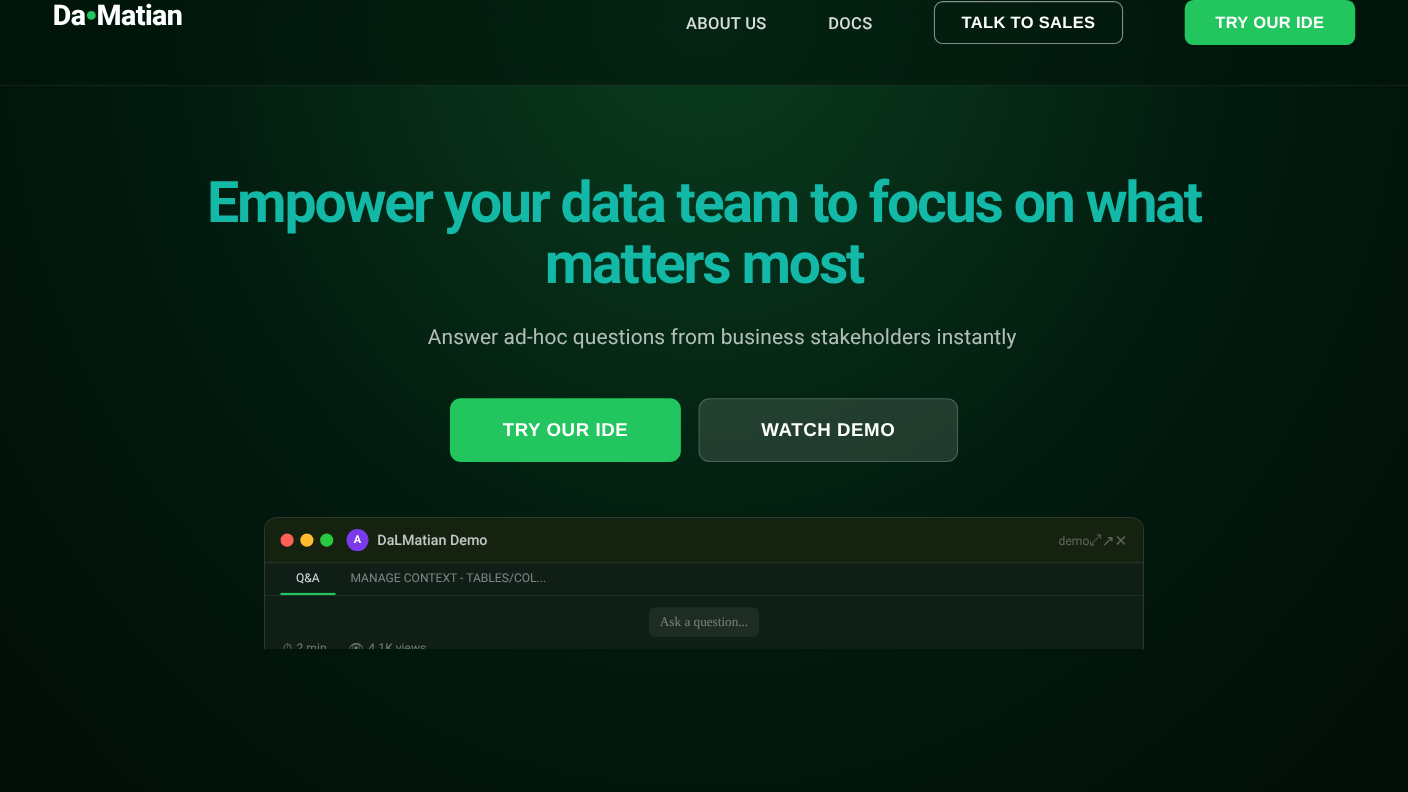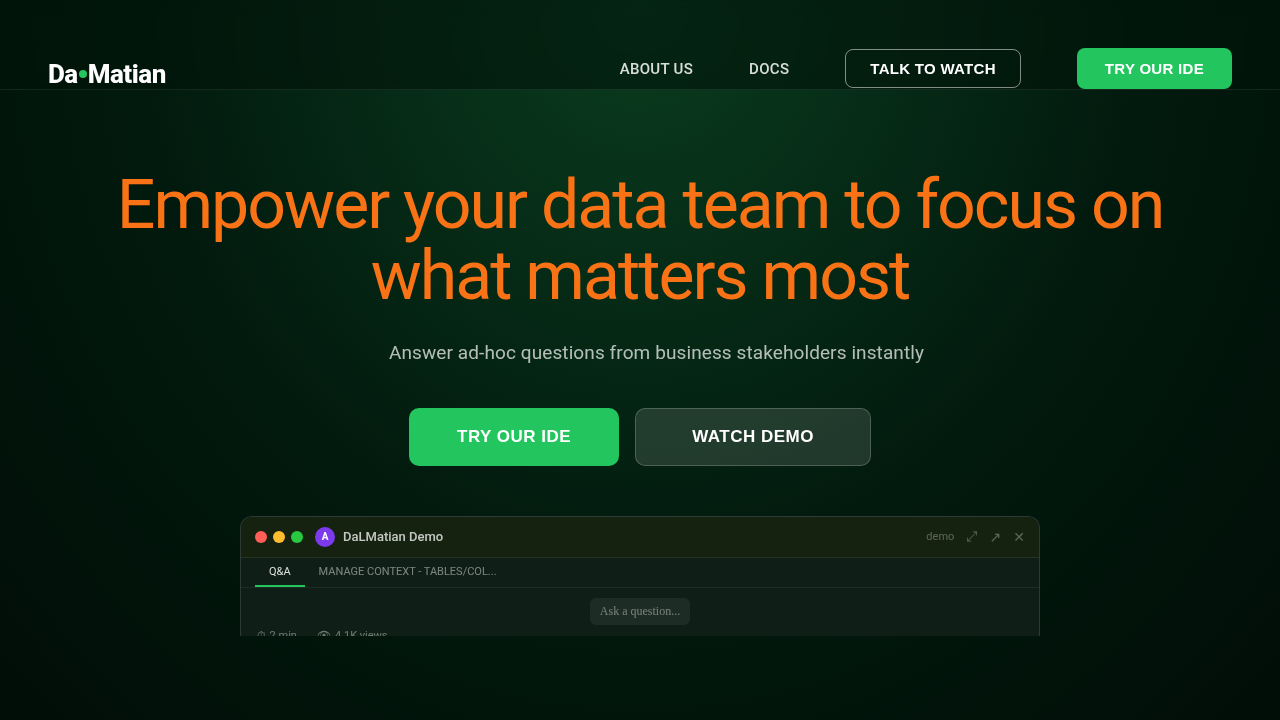--- a/index.html
+++ b/index.html
@@ -31,24 +31,24 @@
     .page-wrapper {
       position: relative;
       z-index: 1;
       width: 100%;
       height: 100%;
     }
 
     
     nav {
       display: flex;
-      align-items: flex-end;
+      align-items: flex-start;
       justify-content: space-between;
       padding: 0 48px;
-      height: 90px;
+      height: 78px;
       border-bottom: 1px solid rgba(255,255,255,0.08);
       background: rgba(2, 20, 10, 0.6);
       backdrop-filter: blur(8px);
     }
 
     .logo {
       font-size: 26px;
       font-weight: 800;
       color: white;
       letter-spacing: -0.5px;
@@ -108,26 +108,26 @@
     
     .hero {
       display: flex;
       flex-direction: column;
       align-items: center;
       text-align: center;
       padding-top: 80px;
     }
 
     .hero-title {
-      font-size: 68px;
-      font-weight: 400;
+      font-size: 52px;
+      font-weight: 700;
       line-height: 1.05;
       letter-spacing: -2px;
       max-width: 1050px;
-      color: #f97316;
+      color: #14b8a6;
     }
 
     .hero-subtitle {
       margin-top: 28px;
       font-size: 19px;
       color: rgba(255,255,255,0.7);
       font-weight: 400;
       letter-spacing: 0.1px;
       margin-left: 33px;
     }
@@ -278,21 +278,21 @@
 
 <div class="page-wrapper">
 
   <nav>
     <div class="logo">
       Da<span class="dot"></span>Matian
     </div>
     <div class="nav-links">
       <a class="nav-link">ABOUT US</a>
       <a class="nav-link">DOCS</a>
-      <button class="nav-btn-outline">TALK TO WATCH</button>
+      <button class="nav-btn-outline">TALK TO SALES</button>
       <button class="nav-btn-green">TRY OUR IDE</button>
     </div>
   </nav>
 
   <section class="hero">
     <h1 class="hero-title">Empower your data team to focus on what matters most</h1>
     <p class="hero-subtitle">Answer ad-hoc questions from business stakeholders instantly</p>
     <div class="hero-buttons">
       <button class="btn-green-lg">TRY OUR IDE</button>
       <button class="btn-dark-lg">WATCH DEMO</button>
@@ -303,21 +303,21 @@
         <div class="demo-titlebar">
           <div class="traffic-lights">
             <div class="tl tl-red"></div>
             <div class="tl tl-yellow"></div>
             <div class="tl tl-green"></div>
           </div>
           <div class="demo-title-text">
             <div class="demo-avatar">A</div>
             <span>DaLMatian Demo</span>
           </div>
-          <div style="margin-left:auto; display:flex; gap:12px; align-items:center;text-align:right;">
+          <div style="margin-left:auto; display:flex; gap:0; align-items:center;text-align:right;">
             <span style="font-size:11px; color:rgba(255,255,255,0.3);">demo</span>
             <span style="color:rgba(255,255,255,0.3); font-size:14px;">⤢</span>
             <span style="color:rgba(255,255,255,0.3); font-size:14px;">↗</span>
             <span style="color:rgba(255,255,255,0.3); font-size:14px;">✕</span>
           </div>
         </div>
         <div class="demo-tabs">
           <div class="demo-tab active">Q&amp;A</div>
           <div class="demo-tab">MANAGE CONTEXT - TABLES/COL...</div>
         </div>

